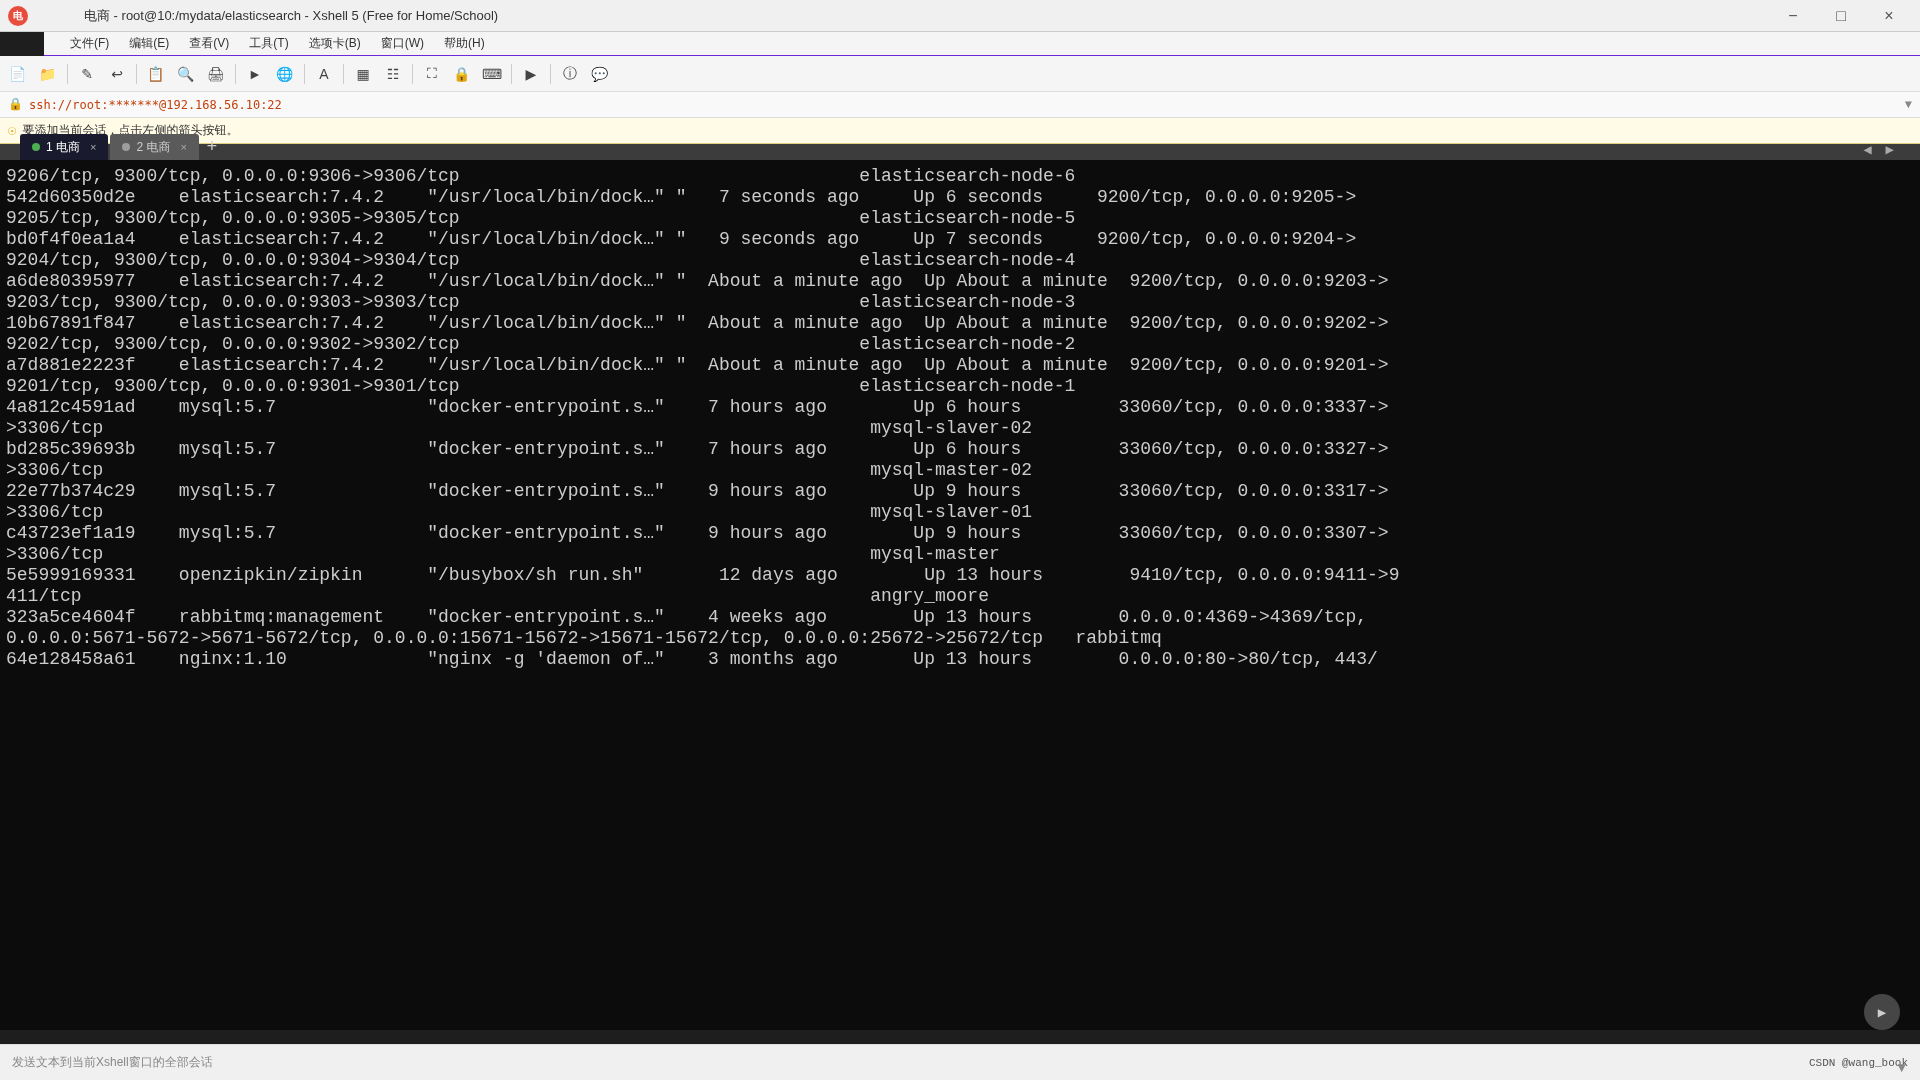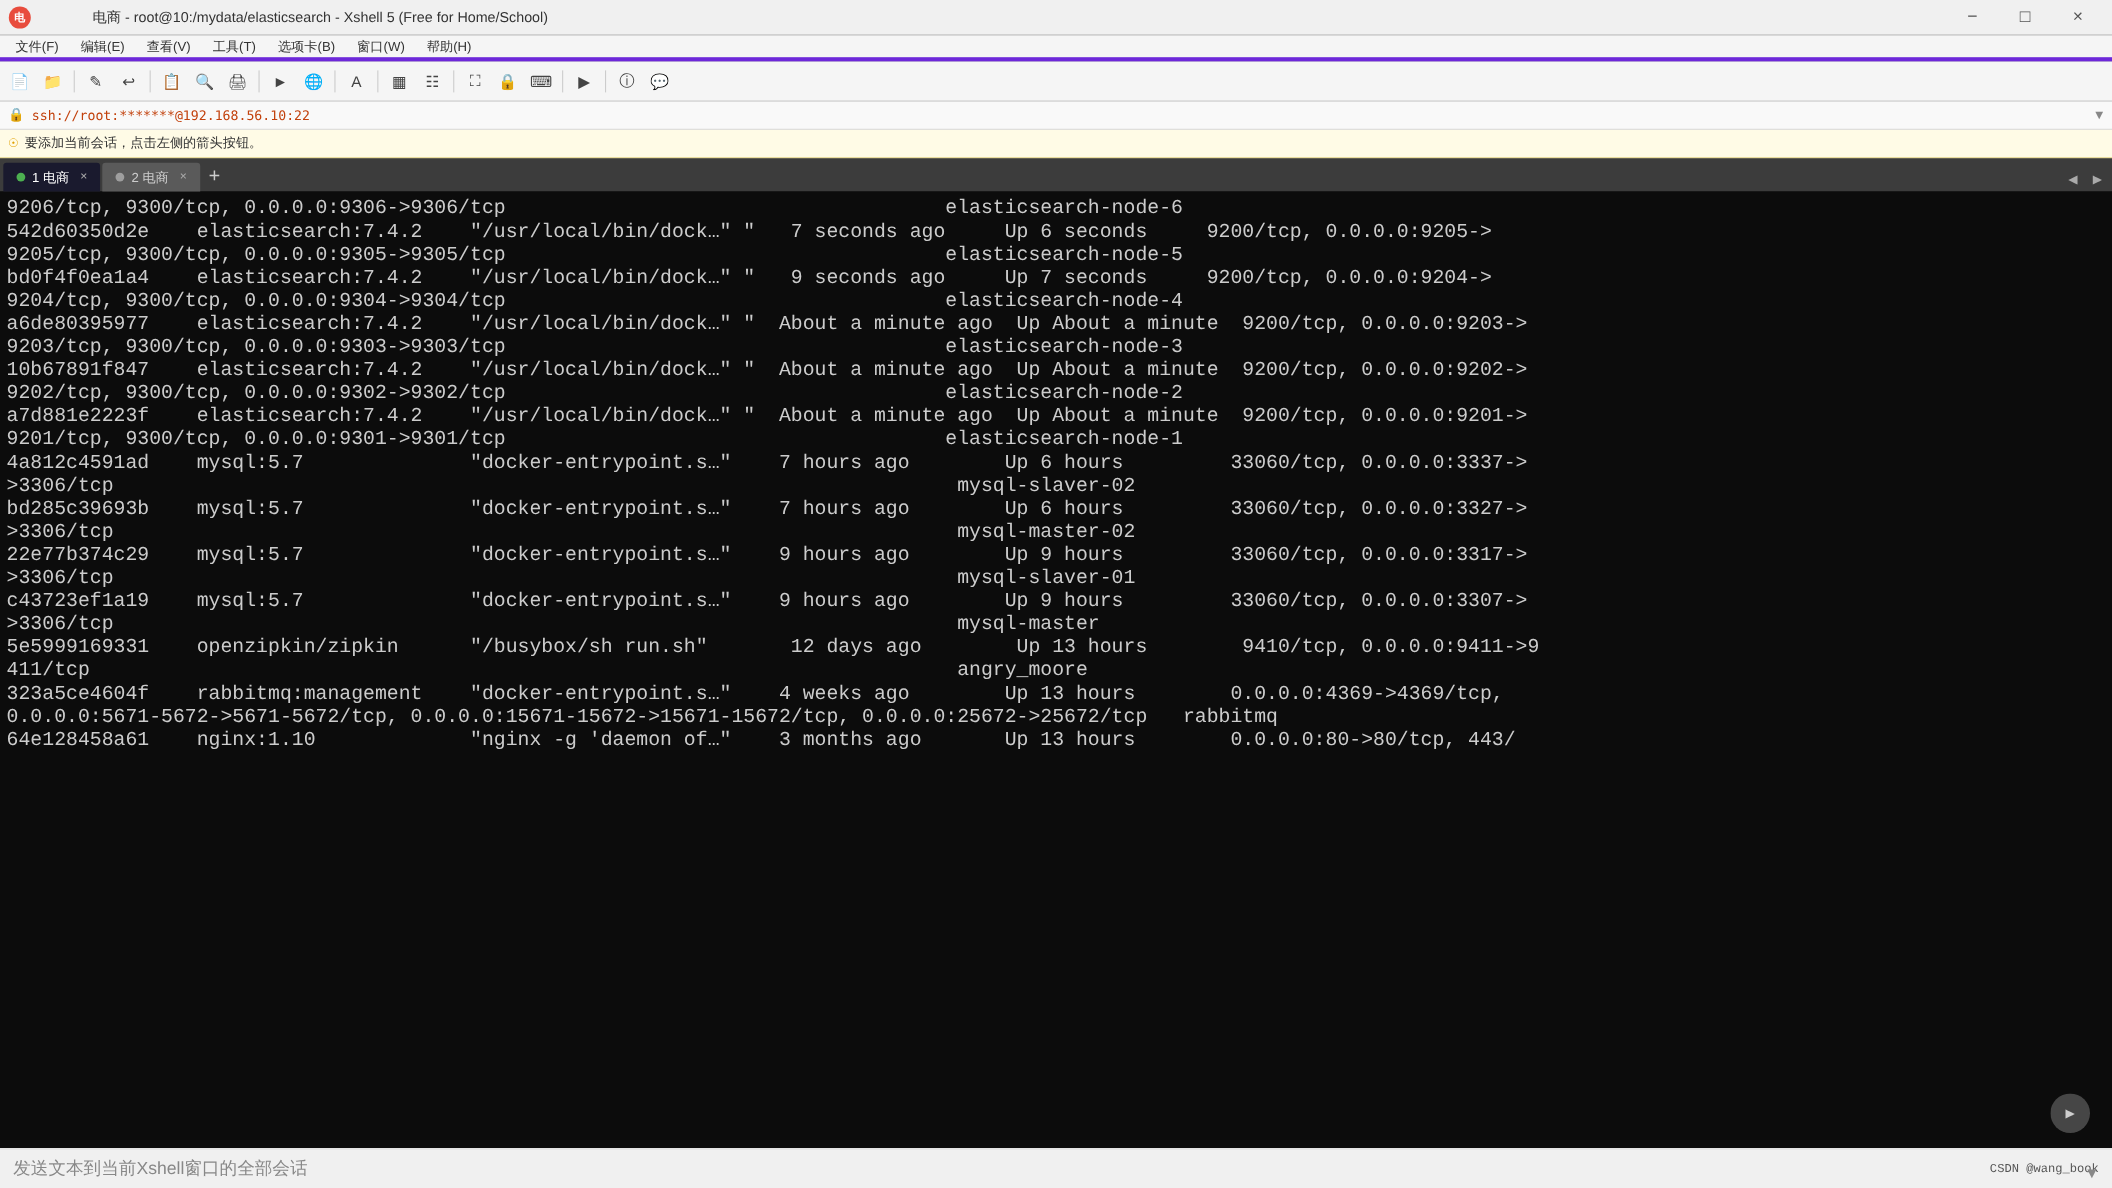--- a/index.html
+++ b/index.html
@@ -42,22 +42,23 @@
       cursor: pointer; font-size: 16px; color: #555;
       display: flex; align-items: center; justify-content: center;
     }
 
     
     .menu-bar {
       background: #f5f5f5;
       height: 24px;
       display: flex;
       align-items: center;
-      padding: 0 4px;
-      border-bottom: 4px solid #6d28d9;
+      padding: 0 16px;
+      border-bottom: 1px solid #6d28d9;
+      margin-left: 44px;
     }
     .menu-item {
       padding: 2px 10px;
       font-size: 12px;
       color: #333;
       cursor: pointer;
       font-family: 'Microsoft YaHei', sans-serif;
     }
 
     
@@ -102,24 +103,24 @@
       padding: 0 8px;
       border-bottom: 1px solid #e0d080;
       gap: 6px;
     }
     .info-icon { color: #e0a000; font-size: 14px; }
     .info-text { font-size: 12px; color: #333; font-family: 'Microsoft YaHei', sans-serif; }
 
     
     .tab-bar {
       background: #3c3c3c;
-      height: 30px;
+      height: 16px;
       display: flex;
       align-items: flex-end;
-      padding: 0 3px;
+      padding: 0 20px;
     }
     .tab {
       height: 26px;
       padding: 0 12px;
       display: flex;
       align-items: center;
       gap: 6px;
       font-size: 12px;
       cursor: pointer;
       font-family: 'Microsoft YaHei', sans-serif;
@@ -166,21 +167,21 @@
       width: 1920px;
       height: 36px;
       background: #f0f0f0;
       border-top: 1px solid #ddd;
       display: flex;
       align-items: center;
       padding: 0 12px;
       justify-content: space-between;
     }
     .bottom-input {
-      font-size: 16px;
+      font-size: 12px;
       color: #888;
       font-family: 'Microsoft YaHei', sans-serif;
     }
     .bottom-right {
       font-size: 11px;
       color: #555;
     }
     .bottom-arrow {
       position: fixed;
       bottom: 4px;

